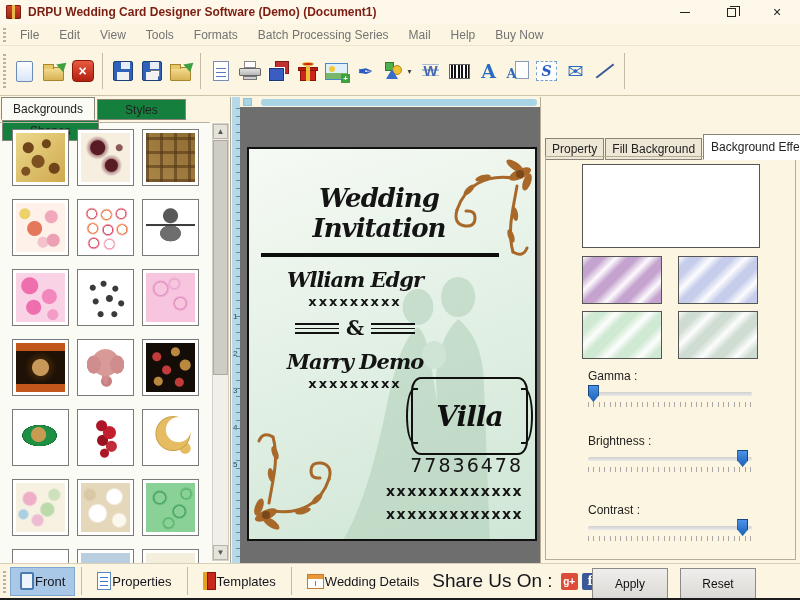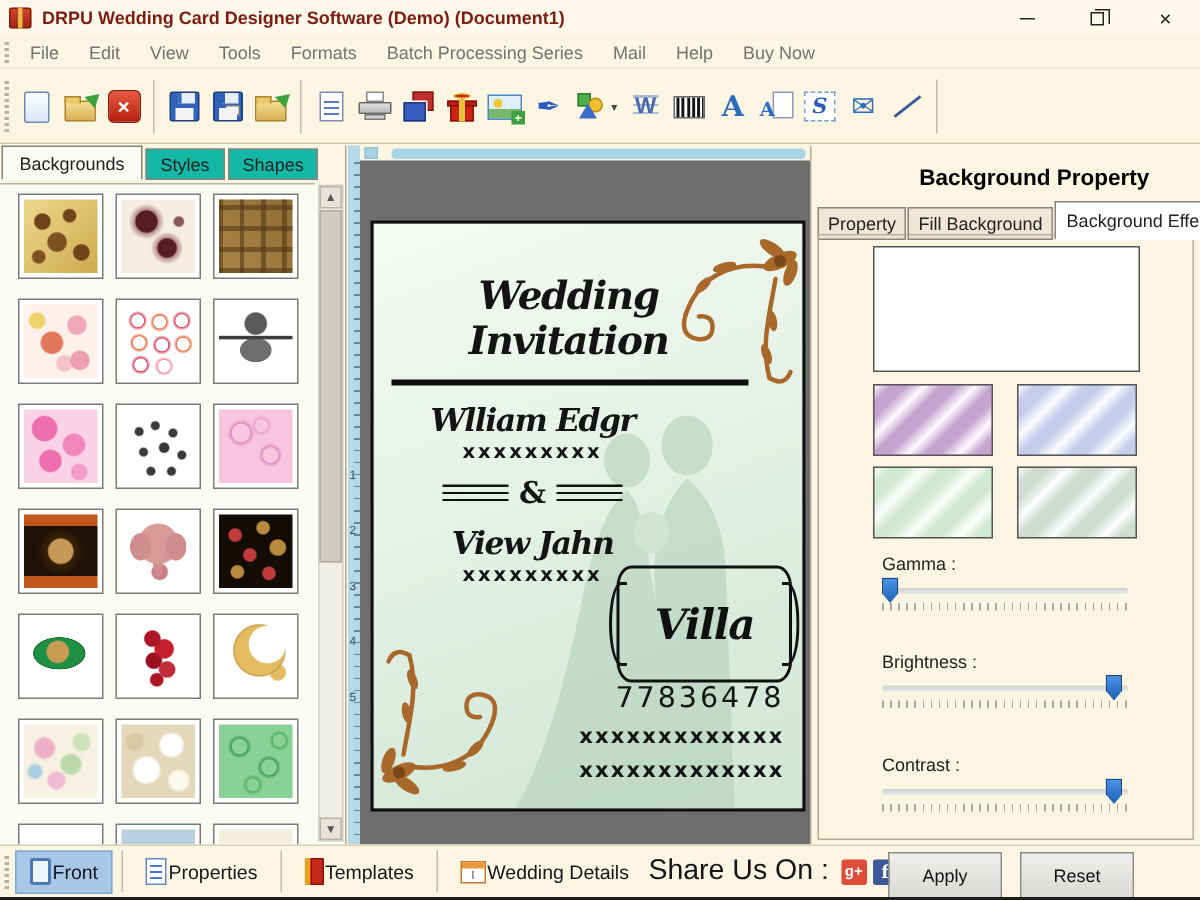--- a/index.html
+++ b/index.html
@@ -70,21 +70,21 @@
   .i-apage .pg { position:absolute; right:0; top:0; width:14px; height:18px; background:#fff; border:1px solid #8a9ab8; }
   .i-apage .aa { position:absolute; left:0; bottom:0; font-family:"DejaVu Serif", serif; font-weight:bold; font-size:13px; color:#2a6cc0; }
   .i-sig { width:21px; height:20px; border:1px dashed #7aa0d0; background:#fff; display:flex; align-items:center; justify-content:center; }
   .i-sig span { font-family:"DejaVu Serif", serif; font-style:italic; font-weight:bold; font-size:14px; color:#2a5cc0; }
   .i-mail { font-family:"DejaVu Sans", sans-serif; font-size:19px; color:#2a6cc0; line-height:1; }
   .i-line { width:22px; border-top:2px solid #3a5a9a; transform:rotate(-38deg); }
 
   
   .left-panel { position:absolute; left:0; top:97px; width:231px; height:466px; border-right:1px solid #b0a890; background:#fbfbf6; }
   .lp-tabs { position:absolute; left:0; top:0; width:100%; height:25px; background:#fcf5e1; }
-  .lp-tab { display:inline-block; vertical-align:bottom; border:1px solid #8a8478; background:#14b8a6; padding:3px 9px 2px; margin-left:2px; color:#222; }
+  .lp-tab { display:inline-block; vertical-align:bottom; border:1px solid #8a8478; background:#15803d; padding:3px 27px 2px; margin-left:2px; color:#222; }
   .lp-tab.active { background:#fbfbf6; border-bottom-color:#fbfbf6; padding:4px 11px 3px; position:relative; z-index:2; margin-left:1px; }
   .bg-grid { position:absolute; left:0; top:25px; right:20px; bottom:0; overflow:hidden; display:grid; grid-template-columns:repeat(3,57px); grid-auto-rows:57px; column-gap:8px; row-gap:13px; padding:6px 0 0 12px; border-top:1px solid #b8b2a2; }
   .thumb { border:1px solid #7a7a7a; background:#fff; padding:3px; }
   .thumb-img { width:100%; height:100%; }
   .lp-scroll { position:absolute; right:1px; top:26px; width:17px; bottom:2px; background:#f1efe9; border:1px solid #d4d0c4; }
   .sbtn { position:absolute; left:0; width:15px; height:15px; background:#e6e3da; border:1px solid #b8b4a8; color:#555; font-size:8px; display:flex; align-items:center; justify-content:center; }
   .sbtn.up { top:0; } .sbtn.down { bottom:0; }
   .sthumb { position:absolute; left:0; top:16px; width:15px; height:235px; background:#cfccc4; border:1px solid #aeaaa0; }
 
   
@@ -422,36 +422,35 @@
       <div class="card-title">Wedding Invitation</div>
       <div class="card-rule"></div>
       <div class="card-left">
         <div class="name-script">Wlliam Edgr</div>
         <div class="xs">xxxxxxxxx</div>
         <div class="amp-row">
           <span class="amp-lines"></span>
           <span class="amp">&amp;</span>
           <span class="amp-lines"></span>
         </div>
-        <div class="name-script bride-name">View Jahn</div>
+        <div class="name-script bride-name">Marry Demo</div>
         <div class="xs">xxxxxxxxx</div>
       </div>
       <div class="villa-frame">
         <span class="villa-text">Villa</span>
       </div>
       <div class="card-right">
         <div class="phone">77836478</div>
         <div class="addr">xxxxxxxxxxxxx</div>
         <div class="addr">xxxxxxxxxxxxx</div>
       </div>
     </div>
   </div>
 
   <div class="right-panel">
-    <div class="rp-title">Background Property</div>
     <div class="rp-tabs">
       <span class="rp-tab">Property</span>
       <span class="rp-tab">Fill Background</span>
       <span class="rp-tab active">Background Effects</span>
     </div>
     <div class="rp-box">
       <div class="rp-preview"></div>
       <div class="texture-grid">
           <div class="texture" style="background-color: rgb(197, 163, 207);"></div>
           <div class="texture" style="background-color: rgb(198, 205, 235);"></div>

